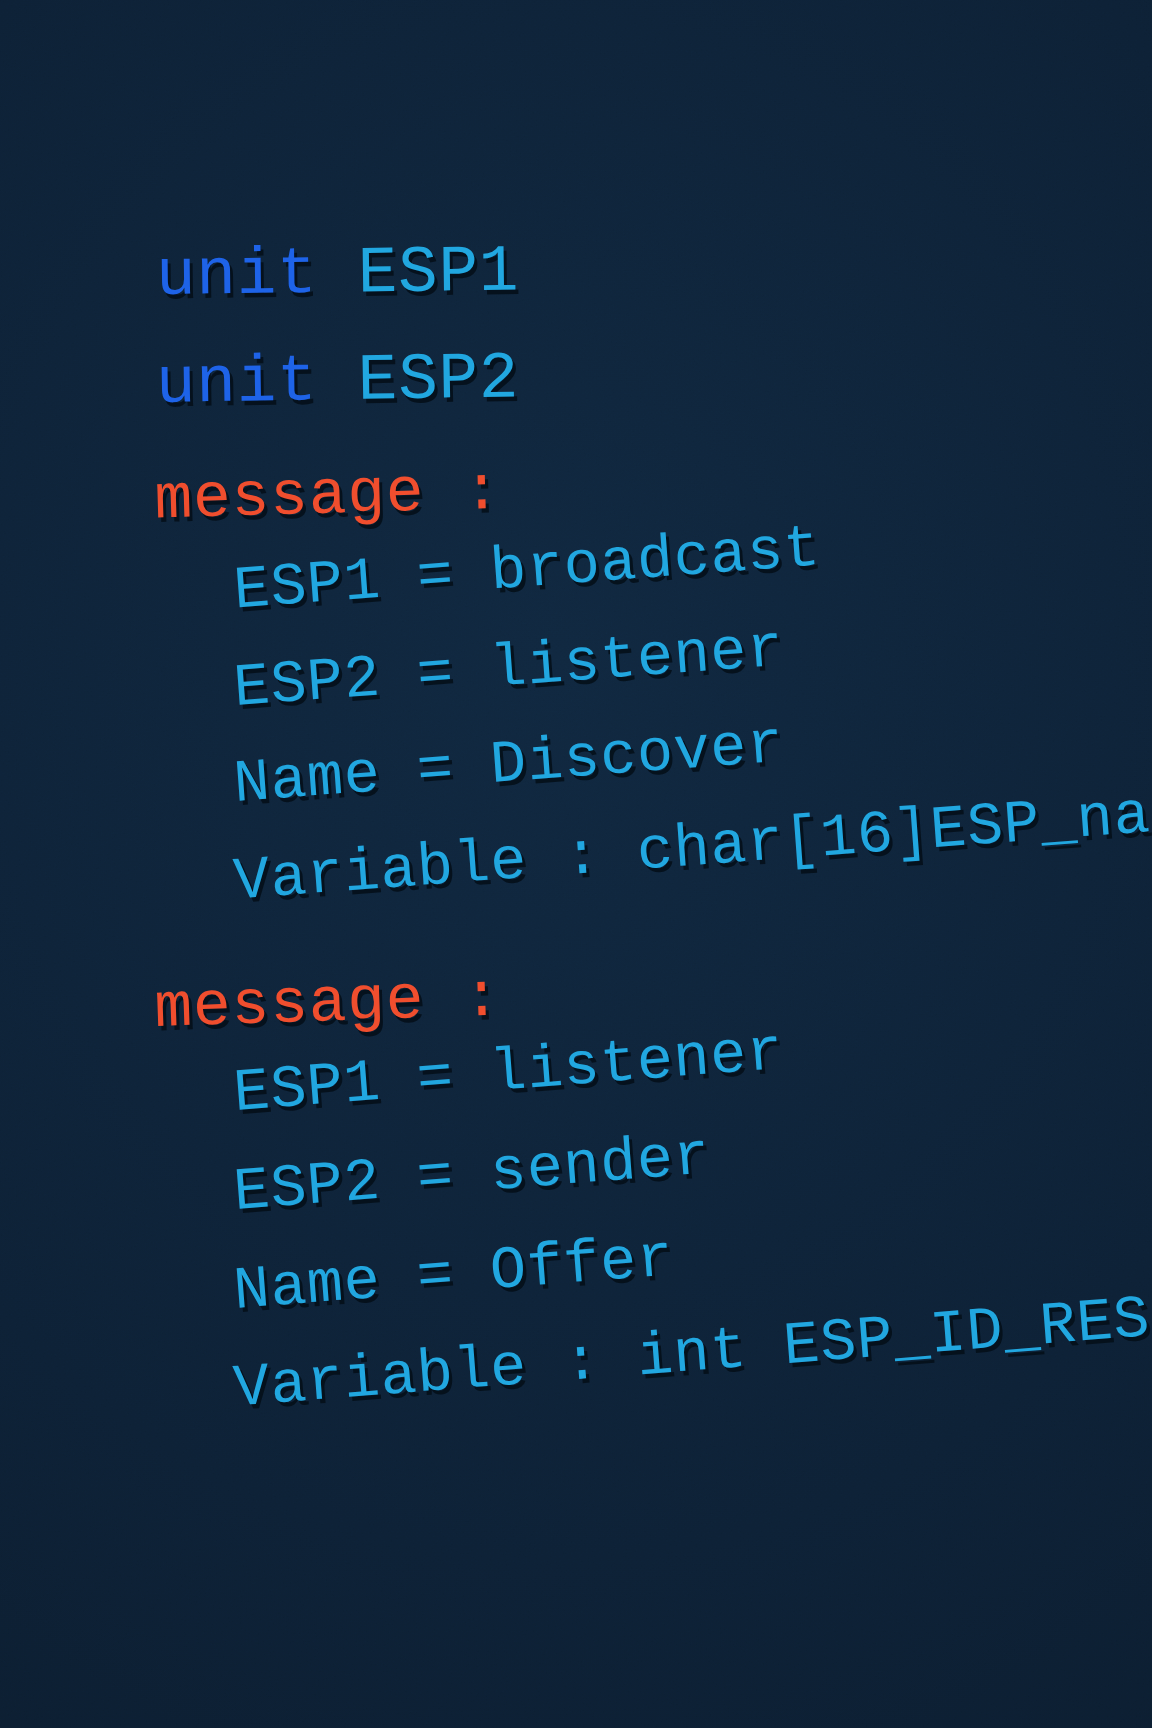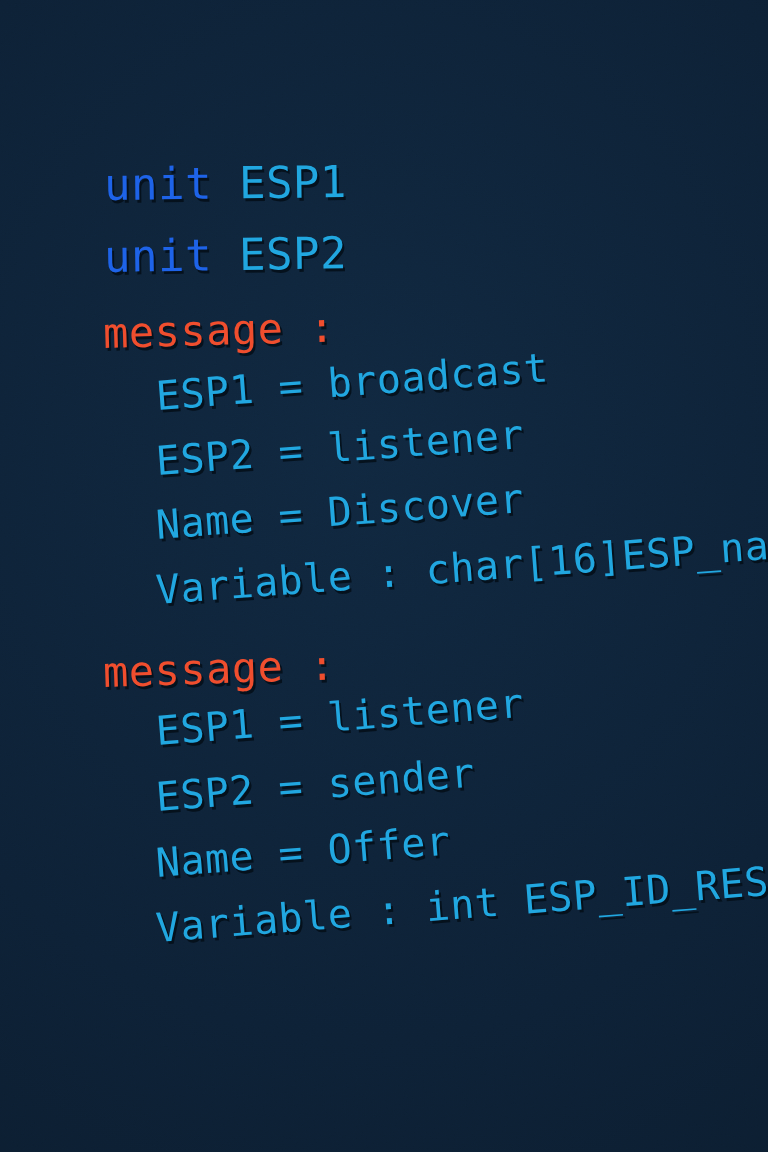--- a/index.html
+++ b/index.html
@@ -31,20 +31,21 @@
     opacity: .55;
     mix-blend-mode: overlay;
   }
 
   #code {
     position: absolute;
     left: 0;
     top: 0;
     width: 768px;
     height: 1152px;
+    font-family: Liberation Mono, monospace;
   }
 
   .line {
     position: absolute;
     white-space: pre;
     line-height: 1;
     letter-spacing: .5px;
     text-shadow: 2px 3px 0 rgba(4, 14, 24, .85);
   }
 

